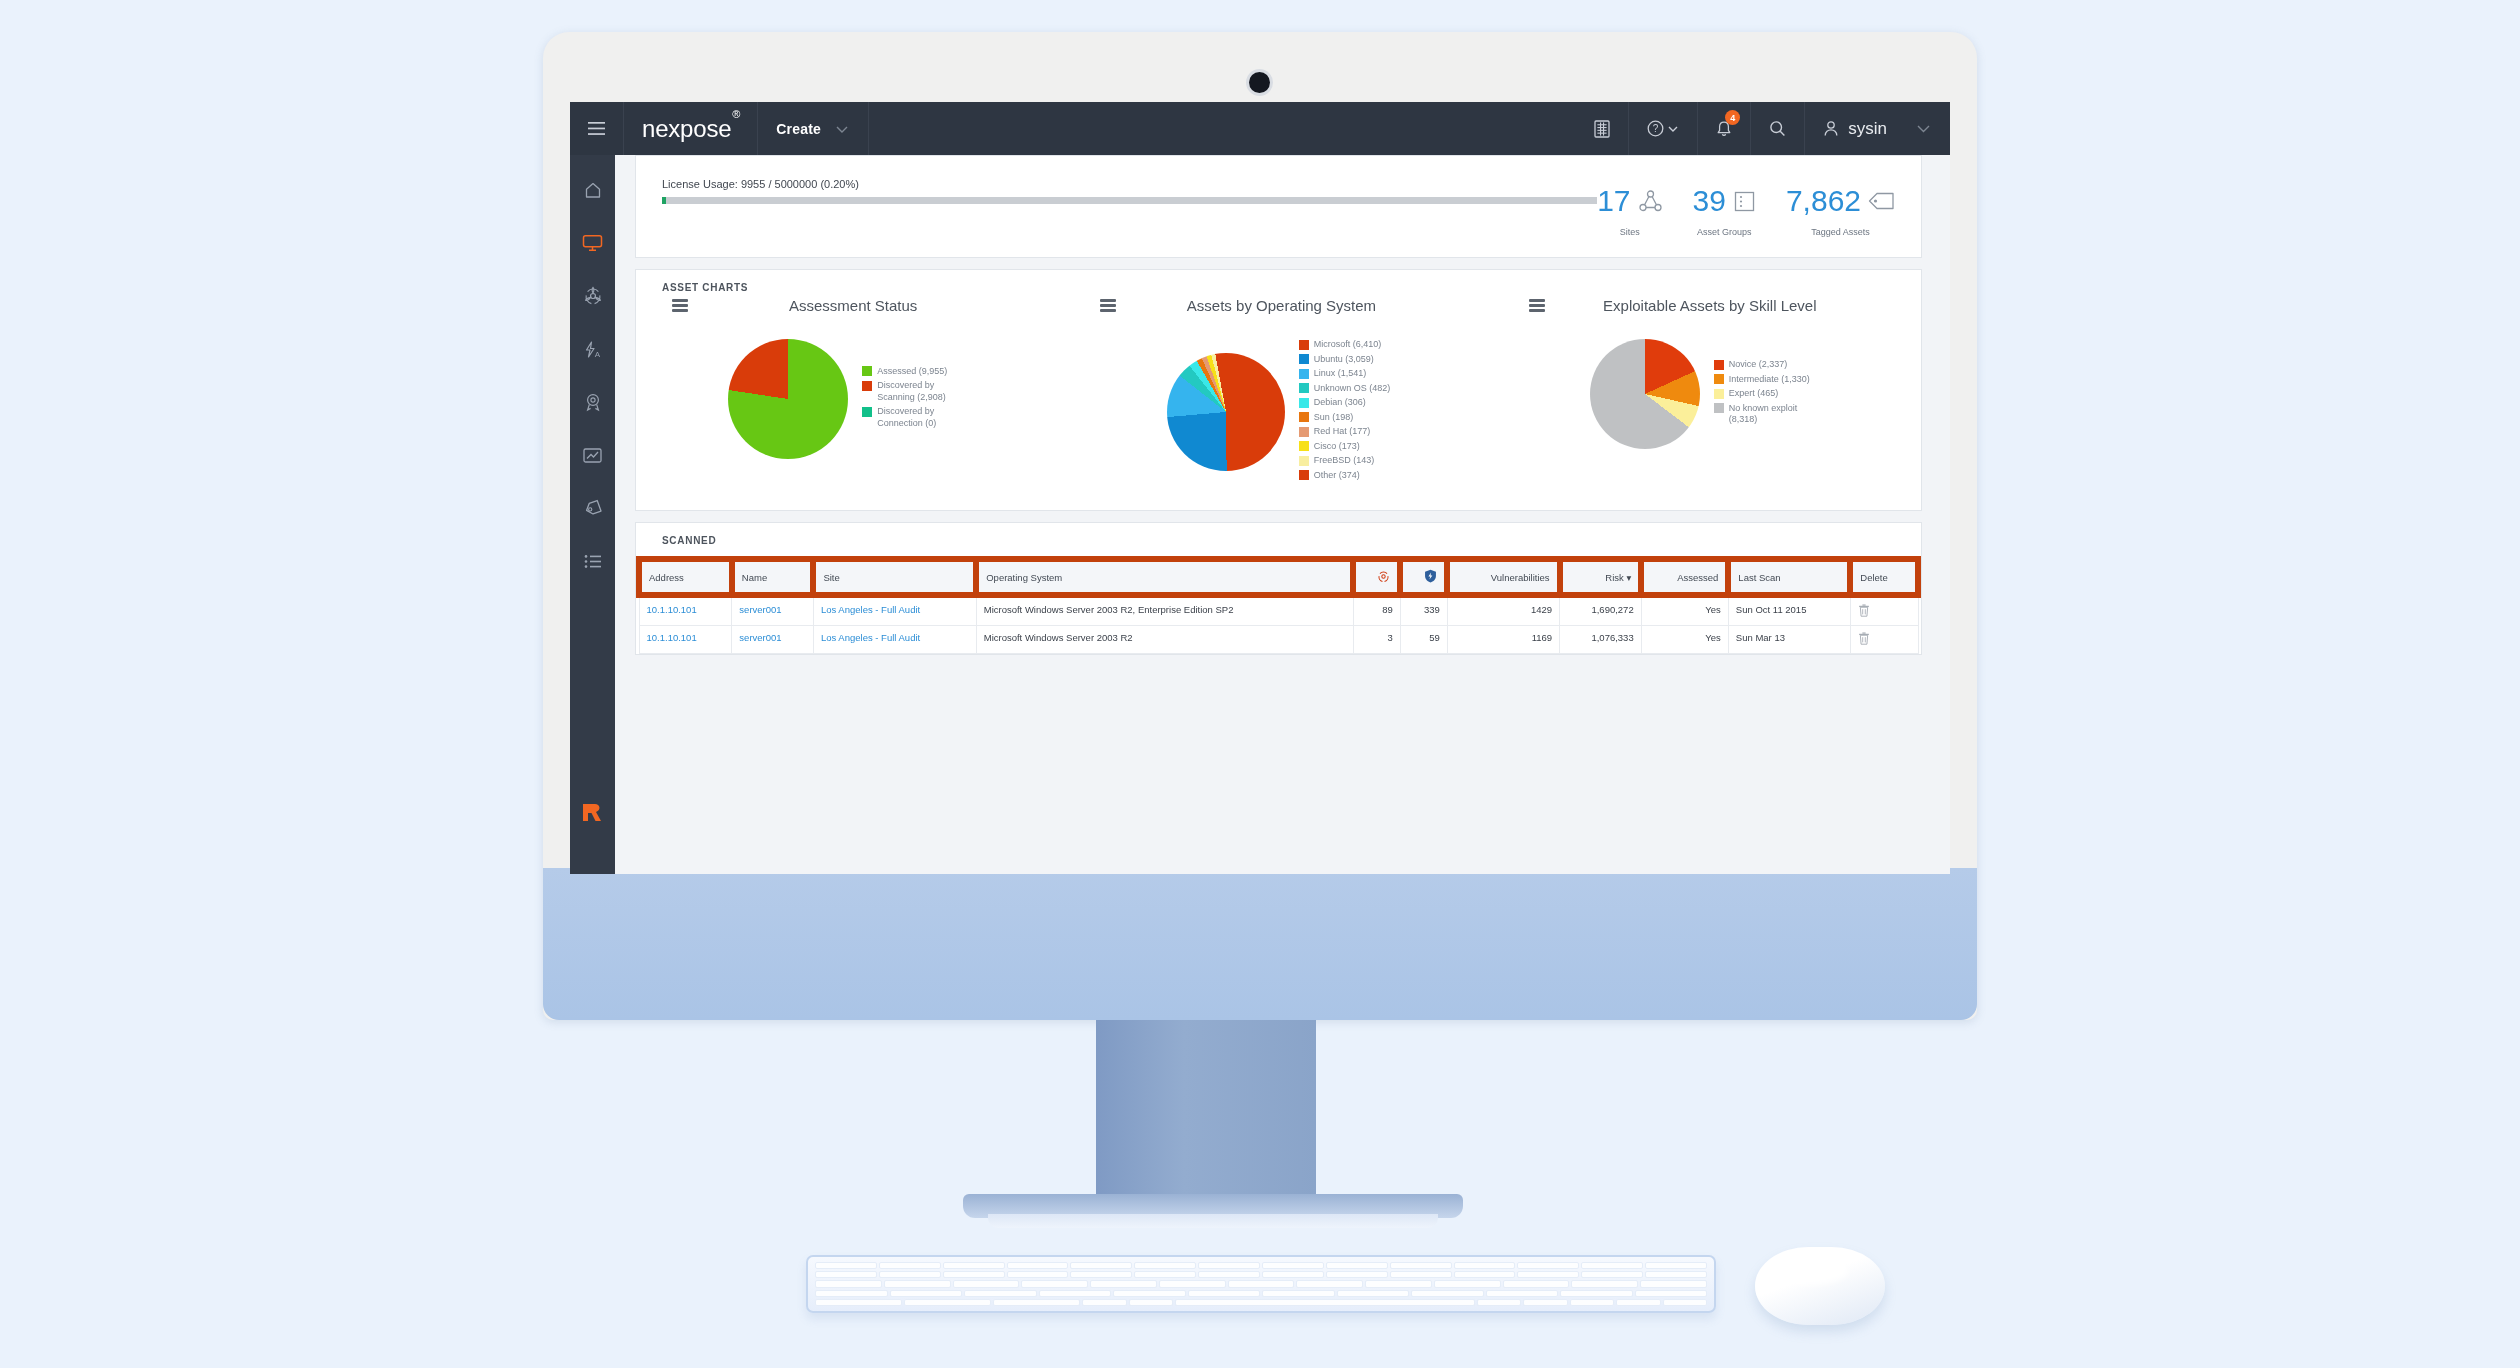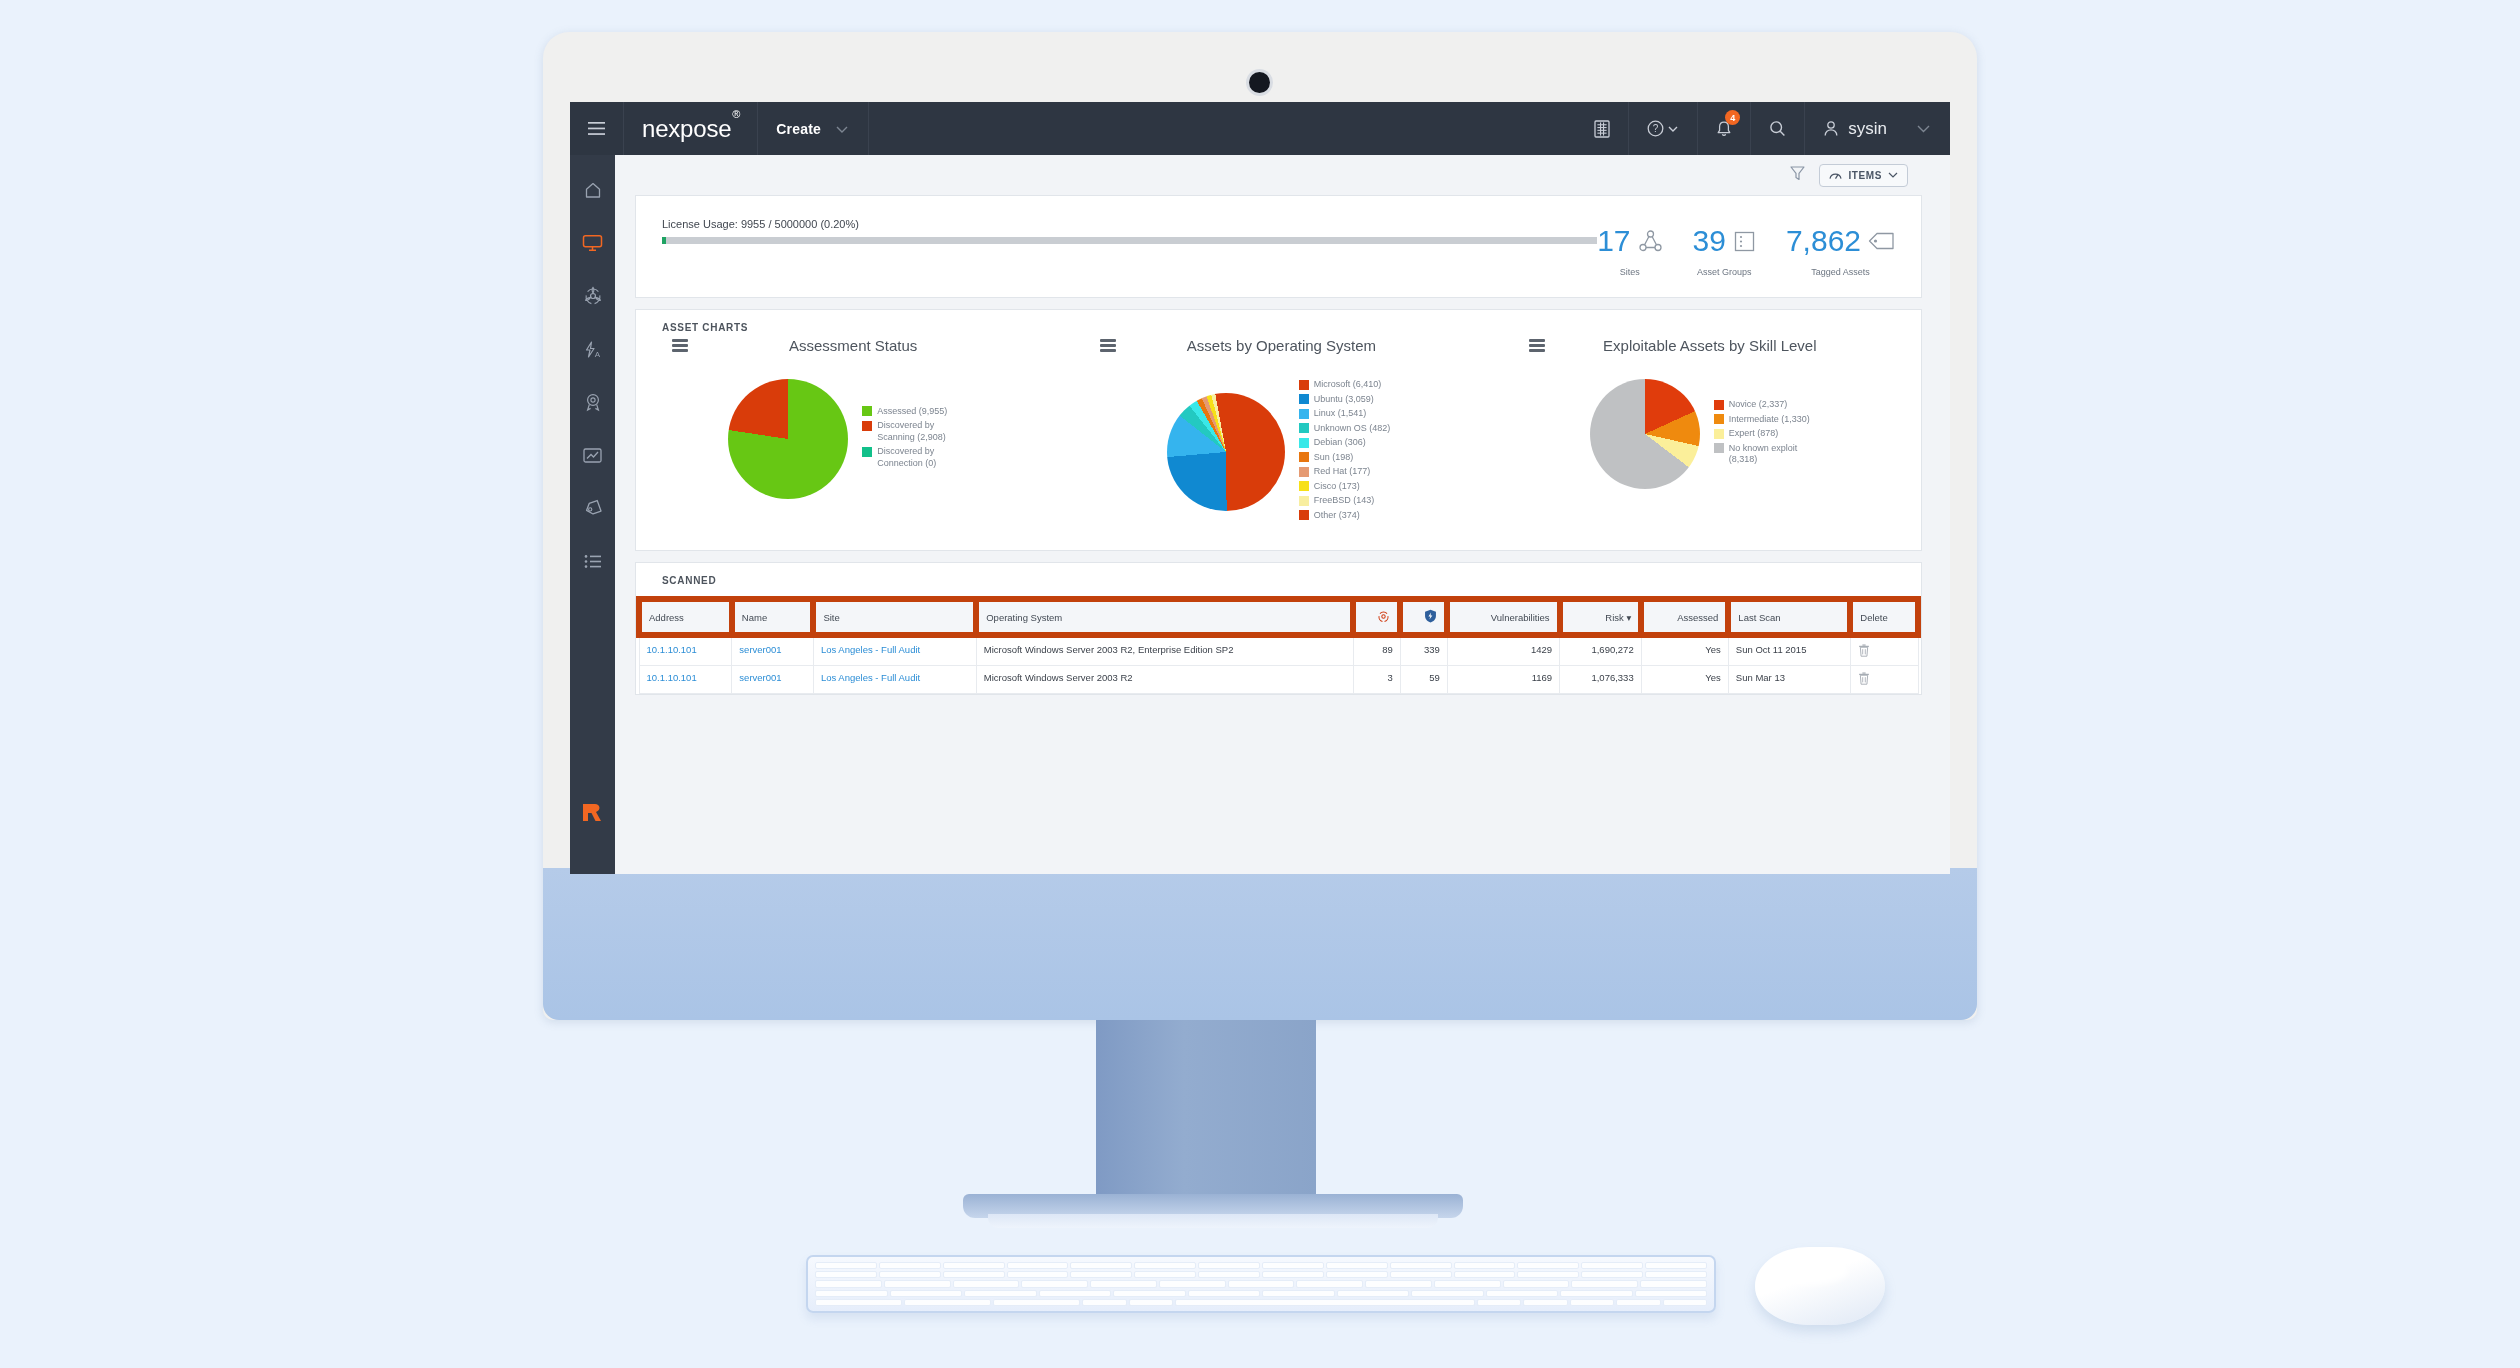--- a/index.html
+++ b/index.html
@@ -272,37 +272,20 @@
             </div>
             <div class="rapid7">
               <svg width="24" height="22" viewBox="0 0 24 22">
                 <path d="M2 3 L14 3 C19 3 20.5 9 15 11 L20 20 L14.5 20 L10.5 12 L7 12 L7 20 L2 20 Z" fill="#f26722"></path>
               </svg>
             </div>
           </div>
 
           <div class="content">
 
-            <div class="ctrl-bar">
-              <span class="funnel">
-                <svg width="15" height="16" viewBox="0 0 15 16">
-                  <path d="M1 2 L14 2 L9 8.4 L9 14.4 L6 12.4 L6 8.4 Z" stroke="#8a95a5" stroke-width="1.2" fill="none" stroke-linejoin="round"></path>
-                </svg>
-              </span>
-              <span class="items-btn">
-                <svg width="13" height="10" viewBox="0 0 13 10">
-                  <path d="M1 8.6 A5.6 5.6 0 0 1 12 8.6" stroke="#4a5565" stroke-width="1.2" fill="none"></path>
-                  <path d="M6.5 8.6 L9 4.6" stroke="#4a5565" stroke-width="1.2"></path>
-                </svg>
-                <span>ITEMS</span>
-                <svg width="10" height="8" viewBox="0 0 10 8">
-                  <path d="M1 2 L5 6 L9 2" stroke="#4a5565" stroke-width="1.2" fill="none"></path>
-                </svg>
-              </span>
-            </div>
 
             <div class="panels">
 
               <div class="card summary">
                 <div class="sum-left">
                   <div class="license">License Usage: 9955 / 5000000 (0.20%)</div>
                   <div class="bar">
                     <div class="bar-fill" style="width: 0.45%;"></div>
                   </div>
                 </div>
@@ -447,21 +430,21 @@
                           <div class="leg-row">
                             <span class="sw" style="background: rgb(224, 60, 12);"></span>
                             <span class="leg-txt">Novice (2,337)</span>
                           </div>
                           <div class="leg-row">
                             <span class="sw" style="background: rgb(239, 138, 14);"></span>
                             <span class="leg-txt">Intermediate (1,330)</span>
                           </div>
                           <div class="leg-row">
                             <span class="sw" style="background: rgb(251, 239, 154);"></span>
-                            <span class="leg-txt">Expert (878)</span>
+                            <span class="leg-txt">Expert (465)</span>
                           </div>
                           <div class="leg-row">
                             <span class="sw" style="background: rgb(191, 193, 195);"></span>
                             <span class="leg-txt">No known exploit (8,318)</span>
                           </div>
                         </div>
                     </div>
                   </div>
 
                 </div>

